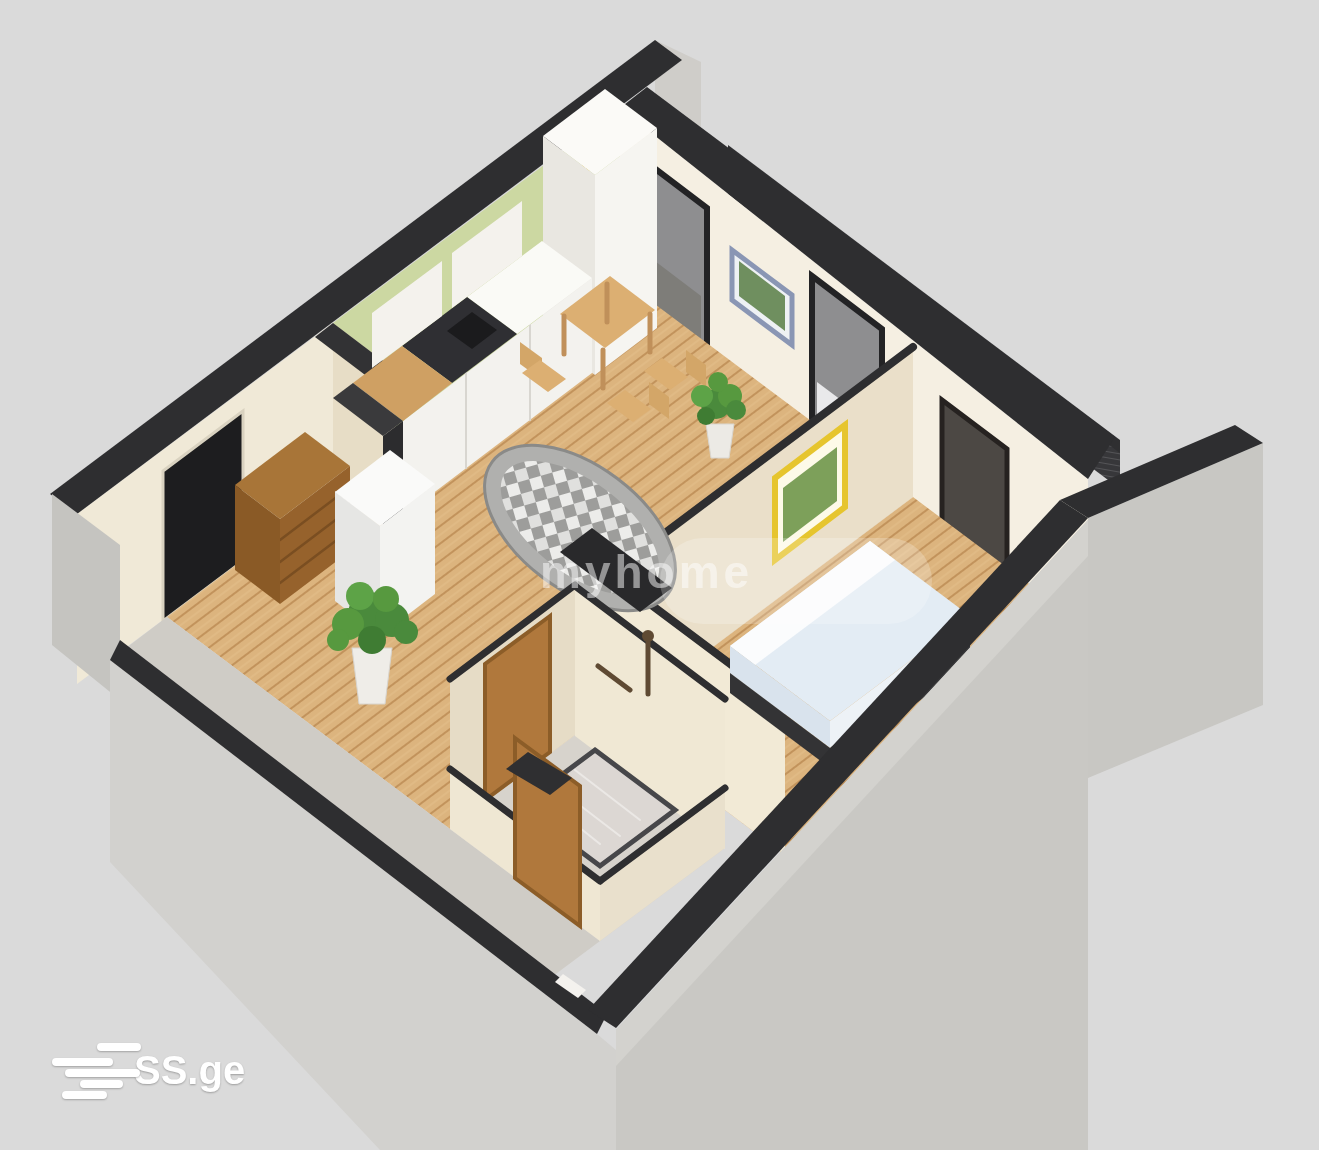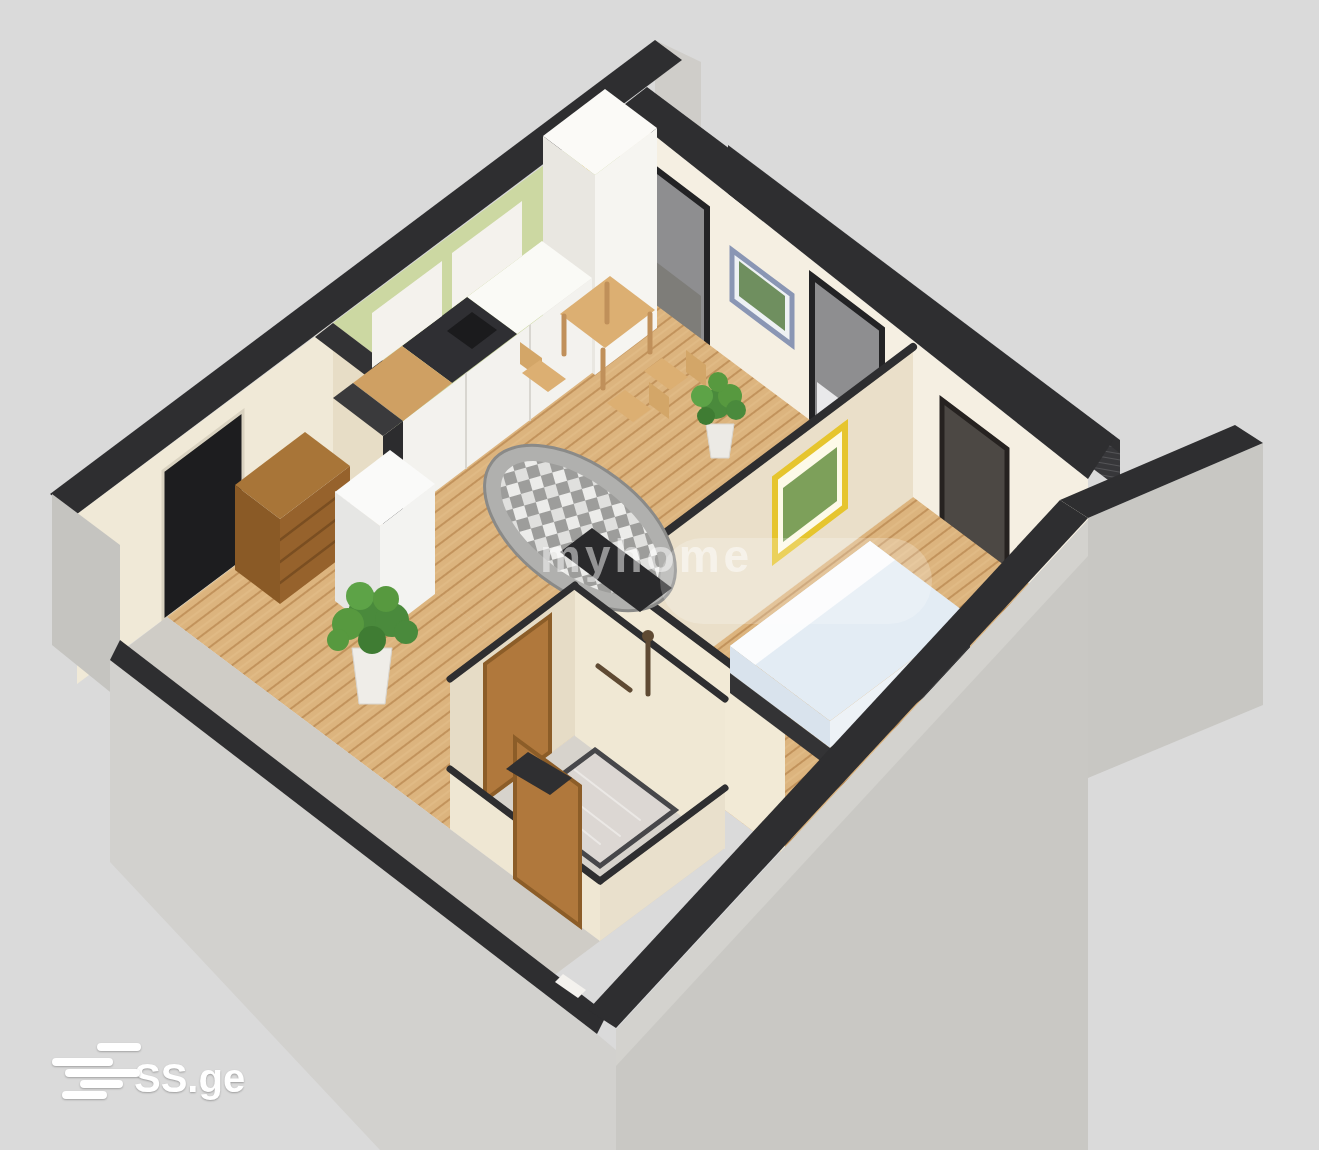--- a/index.html
+++ b/index.html
@@ -173,26 +173,26 @@
         <polygon points="120,640 607,1014 597,1034 110,660" fill="#2e2e30"></polygon>
         <polygon points="616,1030 1088,520 1088,1150 616,1150" fill="#c9c8c4"></polygon>
         <polygon points="616,1030 1088,520 1088,556 616,1066" fill="#d3d2ce"></polygon>
         <polygon points="1060,500 1088,518 616,1028 588,1010" fill="#2e2e30"></polygon>
         <polygon points="1060,500 1235,425 1263,443 1088,518" fill="#2e2e30"></polygon>
         <polygon points="563,974 586,990 578,998 555,982" fill="#f4f2ee"></polygon>
       </g>
   </svg>
 
   <div id="wm-pill" class="watermark" style="left: 660px; top: 538px; width: 272px; height: 86px; opacity: 0.22;"></div>
-  <div id="wm-text" class="watermark" style="left: 540px; top: 533px; font-size: 46px; opacity: 0.5; color: rgb(255, 255, 255);">myhome</div>
+  <div id="wm-text" class="watermark" style="left: 540px; top: 549px; font-size: 46px; opacity: 0.5; color: rgb(255, 255, 255);">myhome</div>
 
   <div id="brand" style="left: 52px; top: 1036px;">
     <div id="brand-icon" style="width: 89px; height: 63px;">
         <div class="brand-bar" style="left: 45px; top: 7px; width: 44px; height: 8px;"></div>
         <div class="brand-bar" style="left: 0px; top: 22px; width: 61px; height: 8px;"></div>
         <div class="brand-bar" style="left: 13px; top: 33px; width: 75px; height: 8px;"></div>
         <div class="brand-bar" style="left: 28px; top: 44px; width: 43px; height: 8px;"></div>
         <div class="brand-bar" style="left: 10px; top: 55px; width: 45px; height: 8px;"></div>
       </div>
-    <div id="brand-text" style="margin-left: -7px; margin-top: 22px; font-size: 40px; color: rgb(255, 255, 255);">SS.ge</div>
+    <div id="brand-text" style="margin-left: -7px; margin-top: 14px; font-size: 40px; color: rgb(255, 255, 255);">SS.ge</div>
   </div>
 
 </div>
 
 </body></html>

